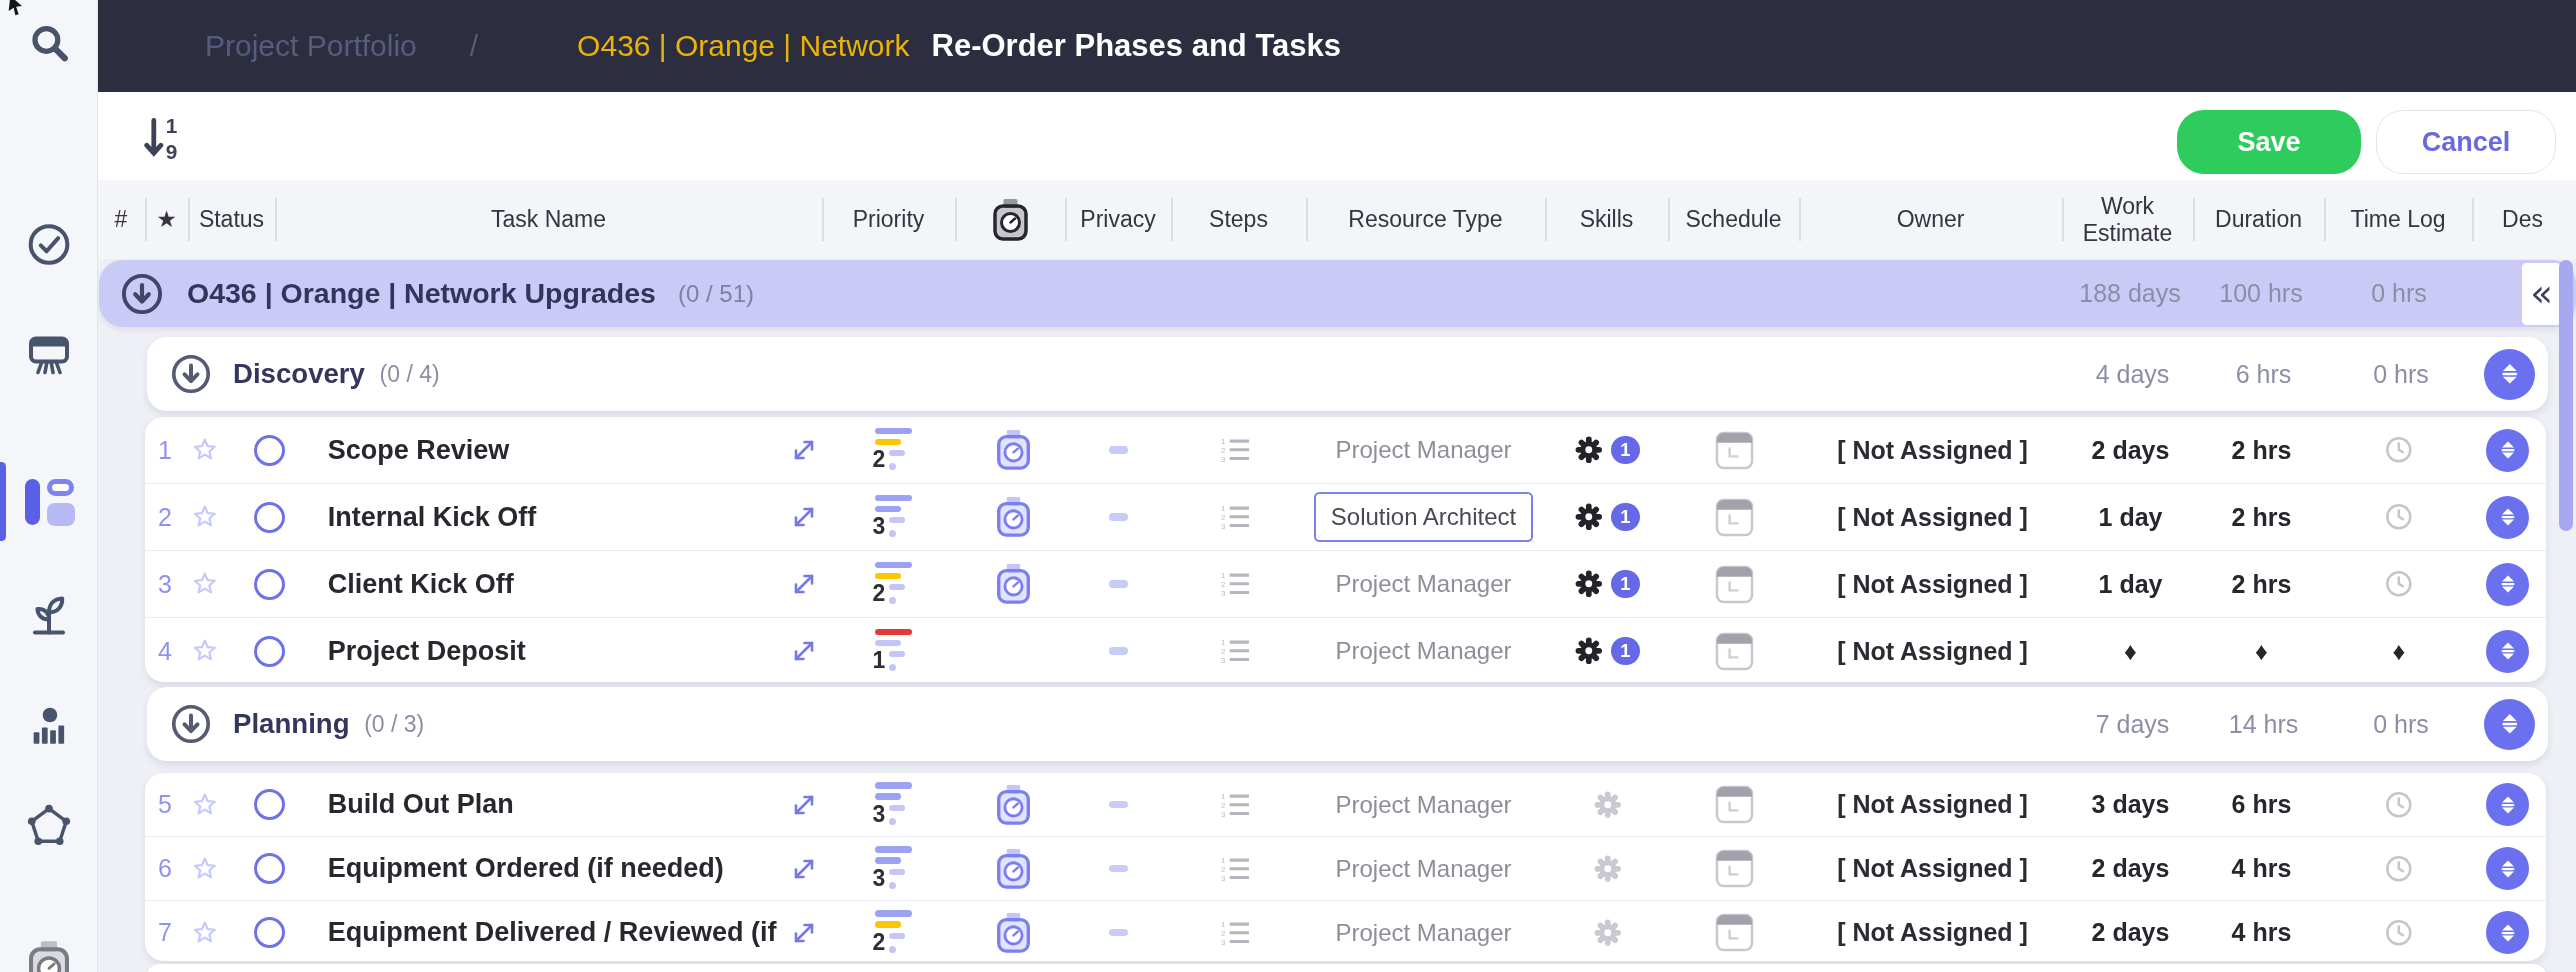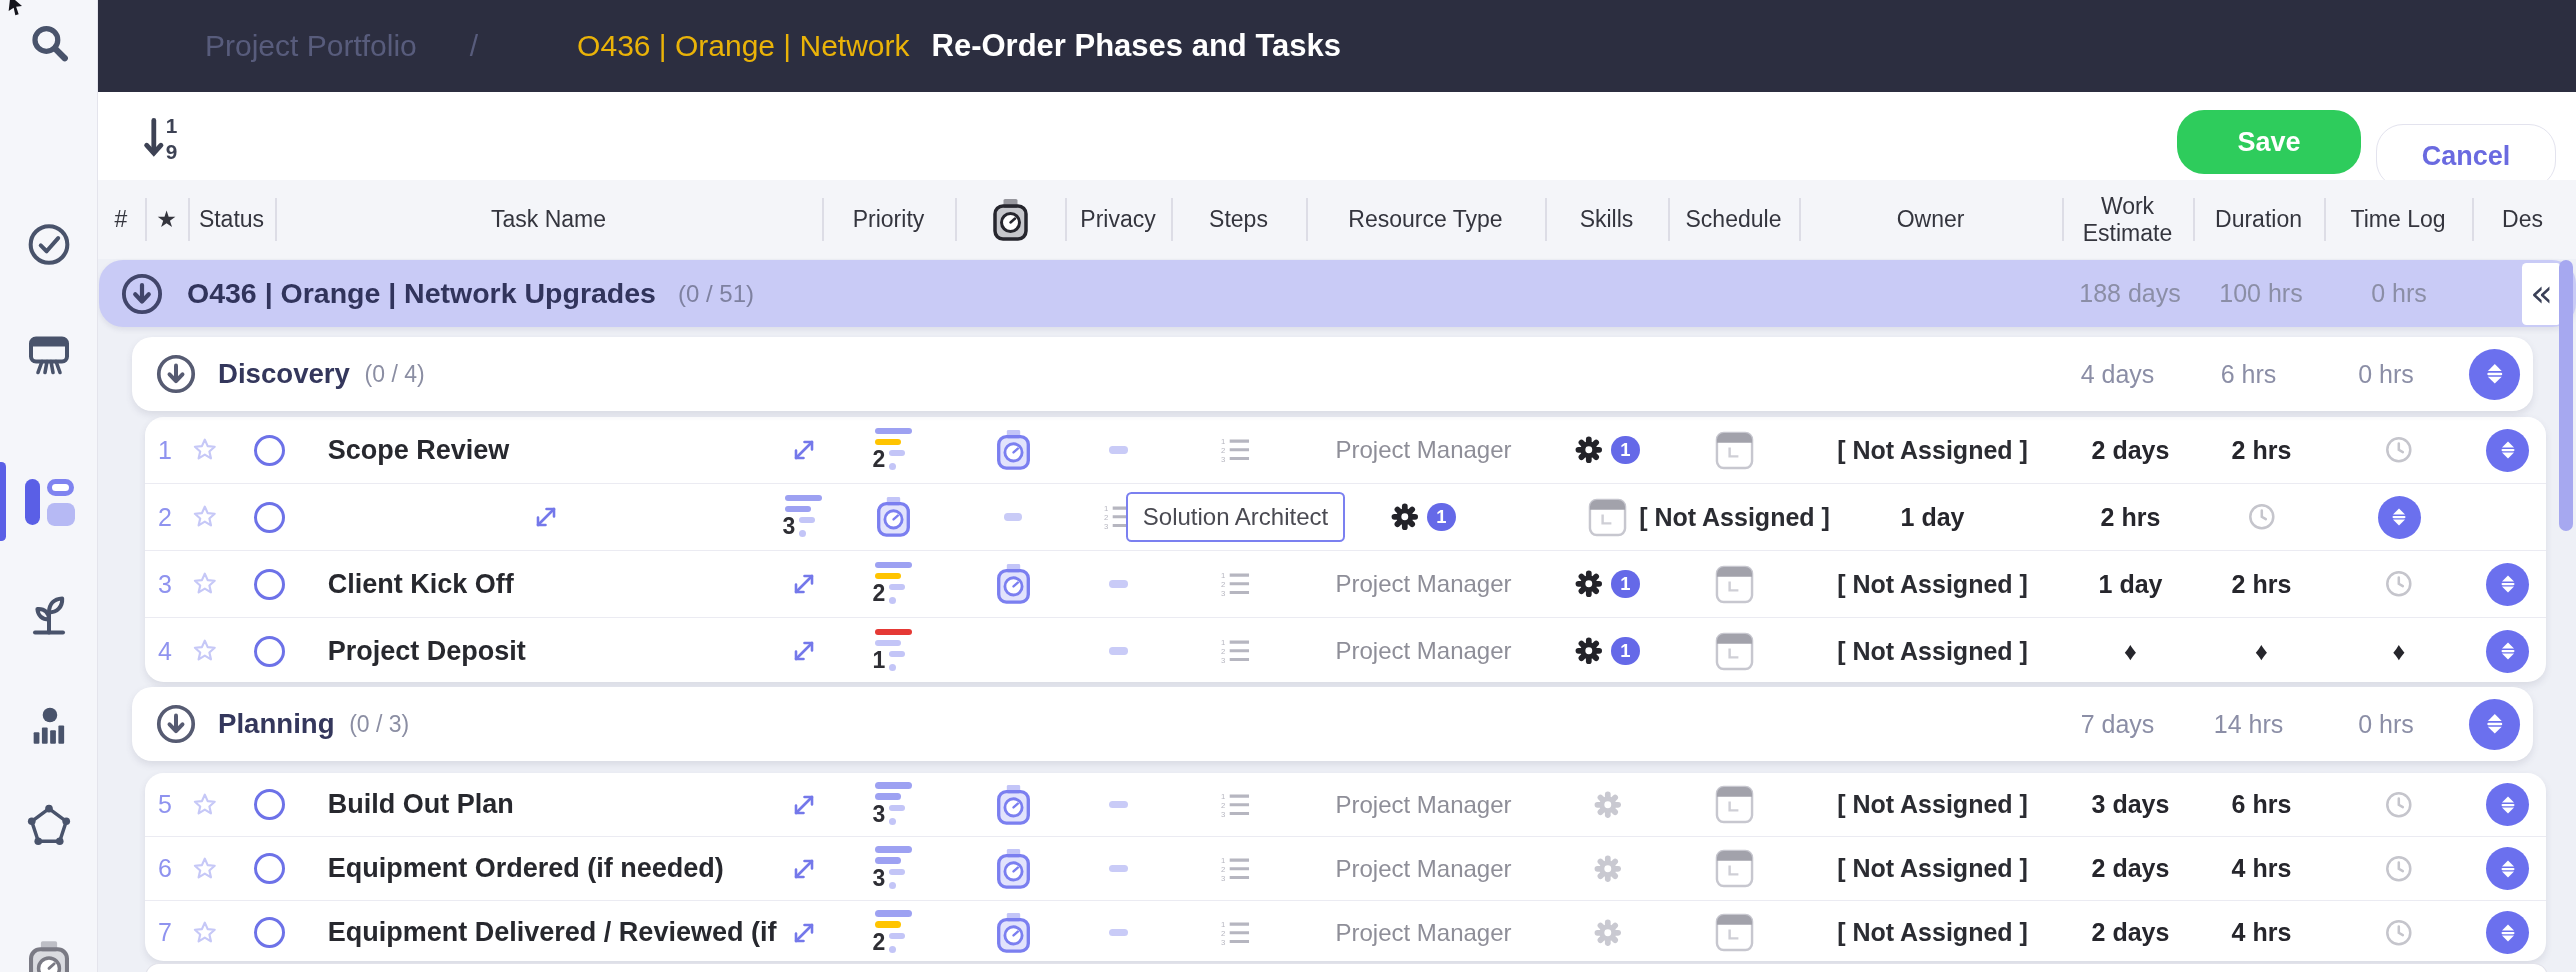--- a/index.html
+++ b/index.html
@@ -26,21 +26,21 @@
   .bc-project{margin-left:99px;font-size:30px;color:#eab308;}
   .page-title{margin-left:22px;font-size:31px;font-weight:bold;color:#ffffff;}
 
   
   .toolbar{position:absolute;left:97px;top:92px;width:2479px;height:88px;background:#ffffff;}
   .sort-btn{position:absolute;left:44px;top:22px;width:48px;height:48px;background:none;border:none;
             padding:0;color:#3d4254;cursor:pointer;}
   .btn{position:absolute;top:18.4px;height:64px;border-radius:27px;font-size:27px;font-weight:bold;
        font-family:"Liberation Sans",sans-serif;cursor:pointer;}
   .btn-save{right:215px;width:184px;background:#2ecc5c;border:none;color:#fff;}
-  .btn-cancel{right:20px;width:180px;background:#fff;border:1.8px solid #e3e3ee;color:#6a6ae0;margin-top:14px;}
+  .btn-cancel{right:20px;width:180px;background:#fff;border:1.8px solid #e3e3ee;color:#6a6ae0;}
 
   
   .thead{position:absolute;left:97px;top:180px;width:2479px;height:79px;background:#f4f5f9;
          display:grid;align-items:center;font-size:23px;color:#34353e;
          grid-template-columns:48px 43px 87px 547px 133px 110px 106px 135px 239px 123px 131px 263px 131px 131px 148px 101px;}
   .th{position:relative;height:100%;display:flex;align-items:center;justify-content:center;
       text-align:center;line-height:1.15;}
   .th:not(:first-child)::before{content:"";position:absolute;left:0;top:18.4px;bottom:18.4px;width:1.8px;background:#dddde6;}
   .th-timer{color:#26262e;}
 
@@ -54,21 +54,21 @@
   .proj-val{position:absolute;width:156px;text-align:center;font-size:25px;color:#8b8ea6;}
   .pv-dur{left:1953px;}  .pv-work{left:2084px;}  .pv-tl{left:2222px;}
   .collapse-box{position:absolute;left:2423px;top:2.8px;width:39px;height:62px;background:#fff;border:none;
                 border-radius:4.6px;font-size:37px;color:#3a4057;cursor:pointer;line-height:55px;
                 font-family:"DejaVu Sans",sans-serif;padding:0;}
 
   .row-grid{display:grid;align-items:center;height:100%;
             grid-template-columns:40px 40px 89px 464px 51px 129px 110px 101px 133px 243px 125px 129px 267px 129px 133px 142px 75px;}
   .row-grid>div{display:flex;align-items:center;justify-content:center;height:100%;}
 
-  .phase-row{position:absolute;left:132px;width:2401px;height:74px;background:#fff;border-radius:20px;
+  .phase-row{position:absolute;left:147px;width:2401px;height:74px;background:#fff;border-radius:20px;
              box-shadow:0 3.7px 7.4px rgba(70,70,110,.12);z-index:1;}
   .phase-row.g0{top:337px;}  .phase-row.g1{top:687px;}
   .ph-head{grid-column:1/6;justify-content:flex-start !important;padding-left:24px;}
   .ph-arrow{color:#565b72;display:flex;}
   .ph-name{margin-left:22px;font-size:27.6px;font-weight:bold;color:#34375c;}
   .ph-count{margin-left:14.7px;font-size:23px;color:#8b8ea3;}
   .c-dur{grid-column:14;} .c-work{grid-column:15;} .c-tl{grid-column:16;} .c-btn{grid-column:17;}
   .grey-val{font-size:25px;color:#8b8ea6;}
 
   .tasks-card{position:absolute;left:145px;width:2401px;background:#fff;border-radius:18.4px;
@@ -477,20 +477,21 @@
     <div>
             <span class="t-star">
               <svg width="27.6" height="27.6" viewBox="0 0 30 30">
                 <use href="#i-star"></use>
               </svg>
             </span>
           </div>
     <div>
             <span class="t-status"></span>
           </div>
+    <div class="cell-name">Internal Kick Off</div>
     <div>
             <span class="t-expand">
               <svg width="26" height="26" viewBox="0 0 28 28">
                 <use href="#i-expand"></use>
               </svg>
             </span>
           </div>
     <div>
             <span class="priority accent-none">
       <span class="pbar pb1"></span>

